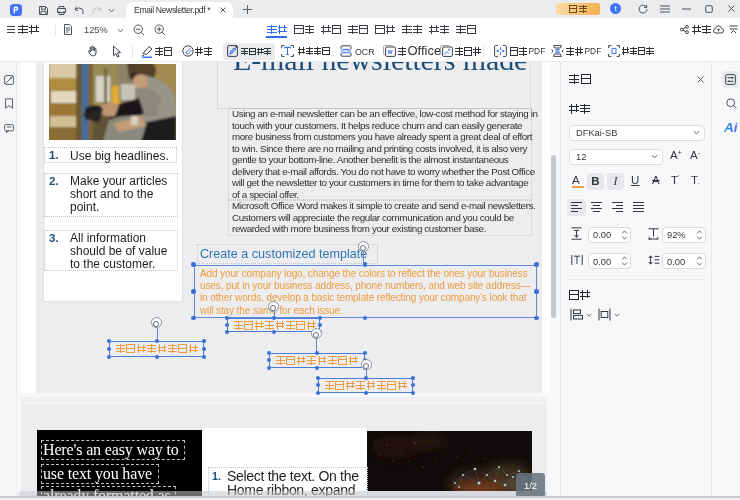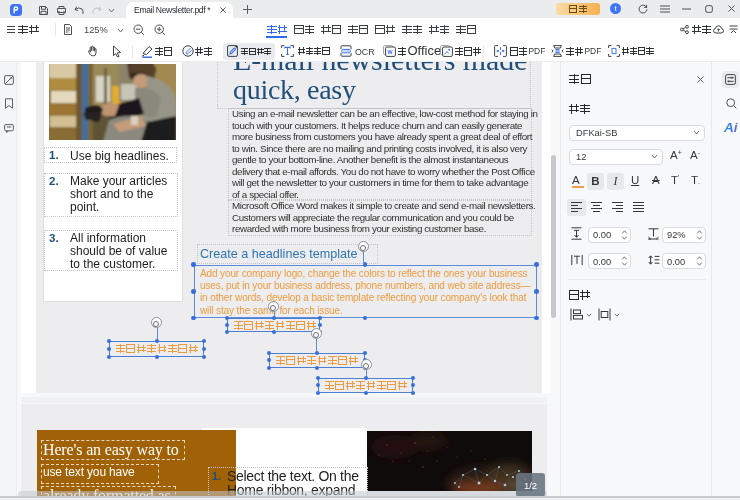--- a/index.html
+++ b/index.html
@@ -340,29 +340,28 @@
   <div class="a" style="left:49px;top:86.5px;font-size:12px;color:#1e1e1e">Use big headlines.</div>
   <div class="dashbox" style="left:23px;top:111px;width:134px;height:43.5px"></div>
   <div class="a" style="left:28px;top:112.5px;font-size:11.5px;font-weight:bold;color:#1f4e79">2.</div>
   <div class="a" style="left:49px;top:112.5px;font-size:12px;color:#1e1e1e;line-height:13px">Make your articles<br>short and to the<br>point.</div>
   <div class="dashbox" style="left:23px;top:168px;width:134px;height:40.5px"></div>
   <div class="a" style="left:28px;top:169.5px;font-size:11.5px;font-weight:bold;color:#1f4e79">3.</div>
   <div class="a" style="left:49px;top:169.5px;font-size:12px;color:#1e1e1e;line-height:13px">All information<br>should be of value<br>to the customer.</div>
 
   <div class="dashbox" style="left:196px;top:-30px;width:314px;height:77px"></div>
   <div class="a" style="left:212px;top:-17px;font-family:'Liberation Serif',serif;font-size:30px;line-height:30px;color:#1f4e79;letter-spacing:-0.1px">E-mail newsletters made</div>
-  <div class="a" style="left:212px;top:13.5px;font-family:'Liberation Serif',serif;font-size:28px;line-height:28px;color:#1f4e79;letter-spacing:-0.3px">quick, easy</div>
 
   <div class="dashbox" style="left:207px;top:46px;width:304px;height:91.5px"></div>
   <div class="a" style="left:211px;top:46px;white-space:nowrap;font-size:9.8px;line-height:11.55px;color:#303030;letter-spacing:-0.38px">Using an e-mail newsletter can be an effective, low-cost method for staying in<br>touch with your customers. It helps reduce churn and can easily generate<br>more business from customers you have already spent a great deal of effort<br>to win. Since there are no mailing and printing costs involved, it is also very<br>gentle to your bottom-line. Another benefit is the almost instantaneous<br>delivery that e-mail affords. You do not have to worry whether the Post Office<br>will get the newsletter to your customers in time for them to take advantage<br>of a special offer.</div>
   <div class="dashbox" style="left:207px;top:137.5px;width:304px;height:36px"></div>
   <div class="a" style="left:211px;top:138px;white-space:nowrap;font-size:9.8px;line-height:11.55px;color:#303030;letter-spacing:-0.38px">Microsoft Office Word makes it simple to create and send e-mail newsletters.<br>Customers will appreciate the regular communication and you could be<br>rewarded with more business from your existing customer base.</div>
 
   <div class="dashbox" style="left:176px;top:182px;width:181px;height:19.5px"></div>
-  <div class="a" style="left:179px;top:185px;font-size:12.6px;color:#2e74b5">Create a headlines template</div>
+  <div class="a" style="left:179px;top:185px;font-size:12.6px;color:#2e74b5">Create a customized template</div>
 
   <div class="a" style="left:172.5px;top:202.5px;width:343px;height:53.5px;border:1px solid #5b8bd9"></div>
   <div class="a" style="left:179px;top:205.5px;white-space:nowrap;font-size:10px;line-height:12.4px;color:#ec9c3e;letter-spacing:-0.12px">Add your company logo, change the colors to reflect the ones your business<br>uses, put in your business address, phone numbers, and web site address—<br>in other words, develop a basic template reflecting your company's look that<br>will stay the same for each issue.</div>
  </div>
 
  <div id="sel1">
       <i class="dot" style="left:174.25px;top:200.25px;width:4.5px;height:4.5px"></i>
       <i class="dot" style="left:345.75px;top:200.25px;width:4.5px;height:4.5px"></i>
       <i class="dot" style="left:517.25px;top:200.25px;width:4.5px;height:4.5px"></i>
       <i class="dot" style="left:174.25px;top:227px;width:4.5px;height:4.5px"></i>
@@ -456,25 +455,25 @@
       <i class="dot" style="left:346.5px;top:328.5px;width:4px;height:4px"></i>
       <i class="dot" style="left:394px;top:328.5px;width:4px;height:4px"></i>
       <i class="rot" style="left:343.5px;top:296.5px"></i>
     </div>
 
  <div class="a" style="left:4px;top:335px;width:526px;height:6px;background:#eff1f3"></div>
 
  <div class="a" style="left:4px;top:342px;width:526px;height:94px;background:#ededef;overflow:hidden">
   <div class="a" style="left:181px;top:24px;width:165px;height:70px;background:#fff"></div>
 
-  <div class="a" style="left:16px;top:26px;width:199px;height:67px;background:#a16207;overflow:hidden">
+  <div class="a" style="left:16px;top:26px;width:165px;height:67px;background:#000000;overflow:hidden">
    <div class="a" style="left:4px;top:10px;width:144px;height:20px;border:1px dashed rgba(255,255,255,.75)"></div>
    <div class="a" style="left:6px;top:11px;font-family:'Liberation Serif',serif;font-size:16px;letter-spacing:-0.15px;color:#fff;white-space:nowrap">Here's an easy way to</div>
    <div class="a" style="left:4px;top:34px;width:118px;height:20px;border:1px dashed rgba(255,255,255,.75)"></div>
-   <div class="a" style="left:6px;top:35px;font-family:Liberation Sans, sans-serif;font-size:12px;letter-spacing:-0.15px;color:#fff;white-space:nowrap">use text you have</div>
+   <div class="a" style="left:6px;top:35px;font-family:Liberation Serif, serif;font-size:16px;letter-spacing:-0.15px;color:#fff;white-space:nowrap">use text you have</div>
    <div class="a" style="left:4px;top:56px;width:135px;height:20px;border:1px dashed rgba(255,255,255,.75)"></div>
    <div class="a" style="left:6px;top:57px;font-family:'Liberation Serif',serif;font-size:16px;letter-spacing:-0.15px;color:#fff;white-space:nowrap">already formatted as</div>
   </div>
 
   <div class="a" style="left:346px;top:27px;width:165px;height:59.5px;overflow:hidden">
    <svg width="165" height="60" viewBox="0 0 165 60">
     <rect width="165" height="60" fill="#0f0b0a"></rect>
     <g filter="url(#nb)">
      <ellipse cx="28" cy="16" rx="24" ry="12" fill="#231210" opacity="0.9"></ellipse>
      <ellipse cx="62" cy="10" rx="18" ry="8" fill="#2a1511" opacity="0.8"></ellipse>

